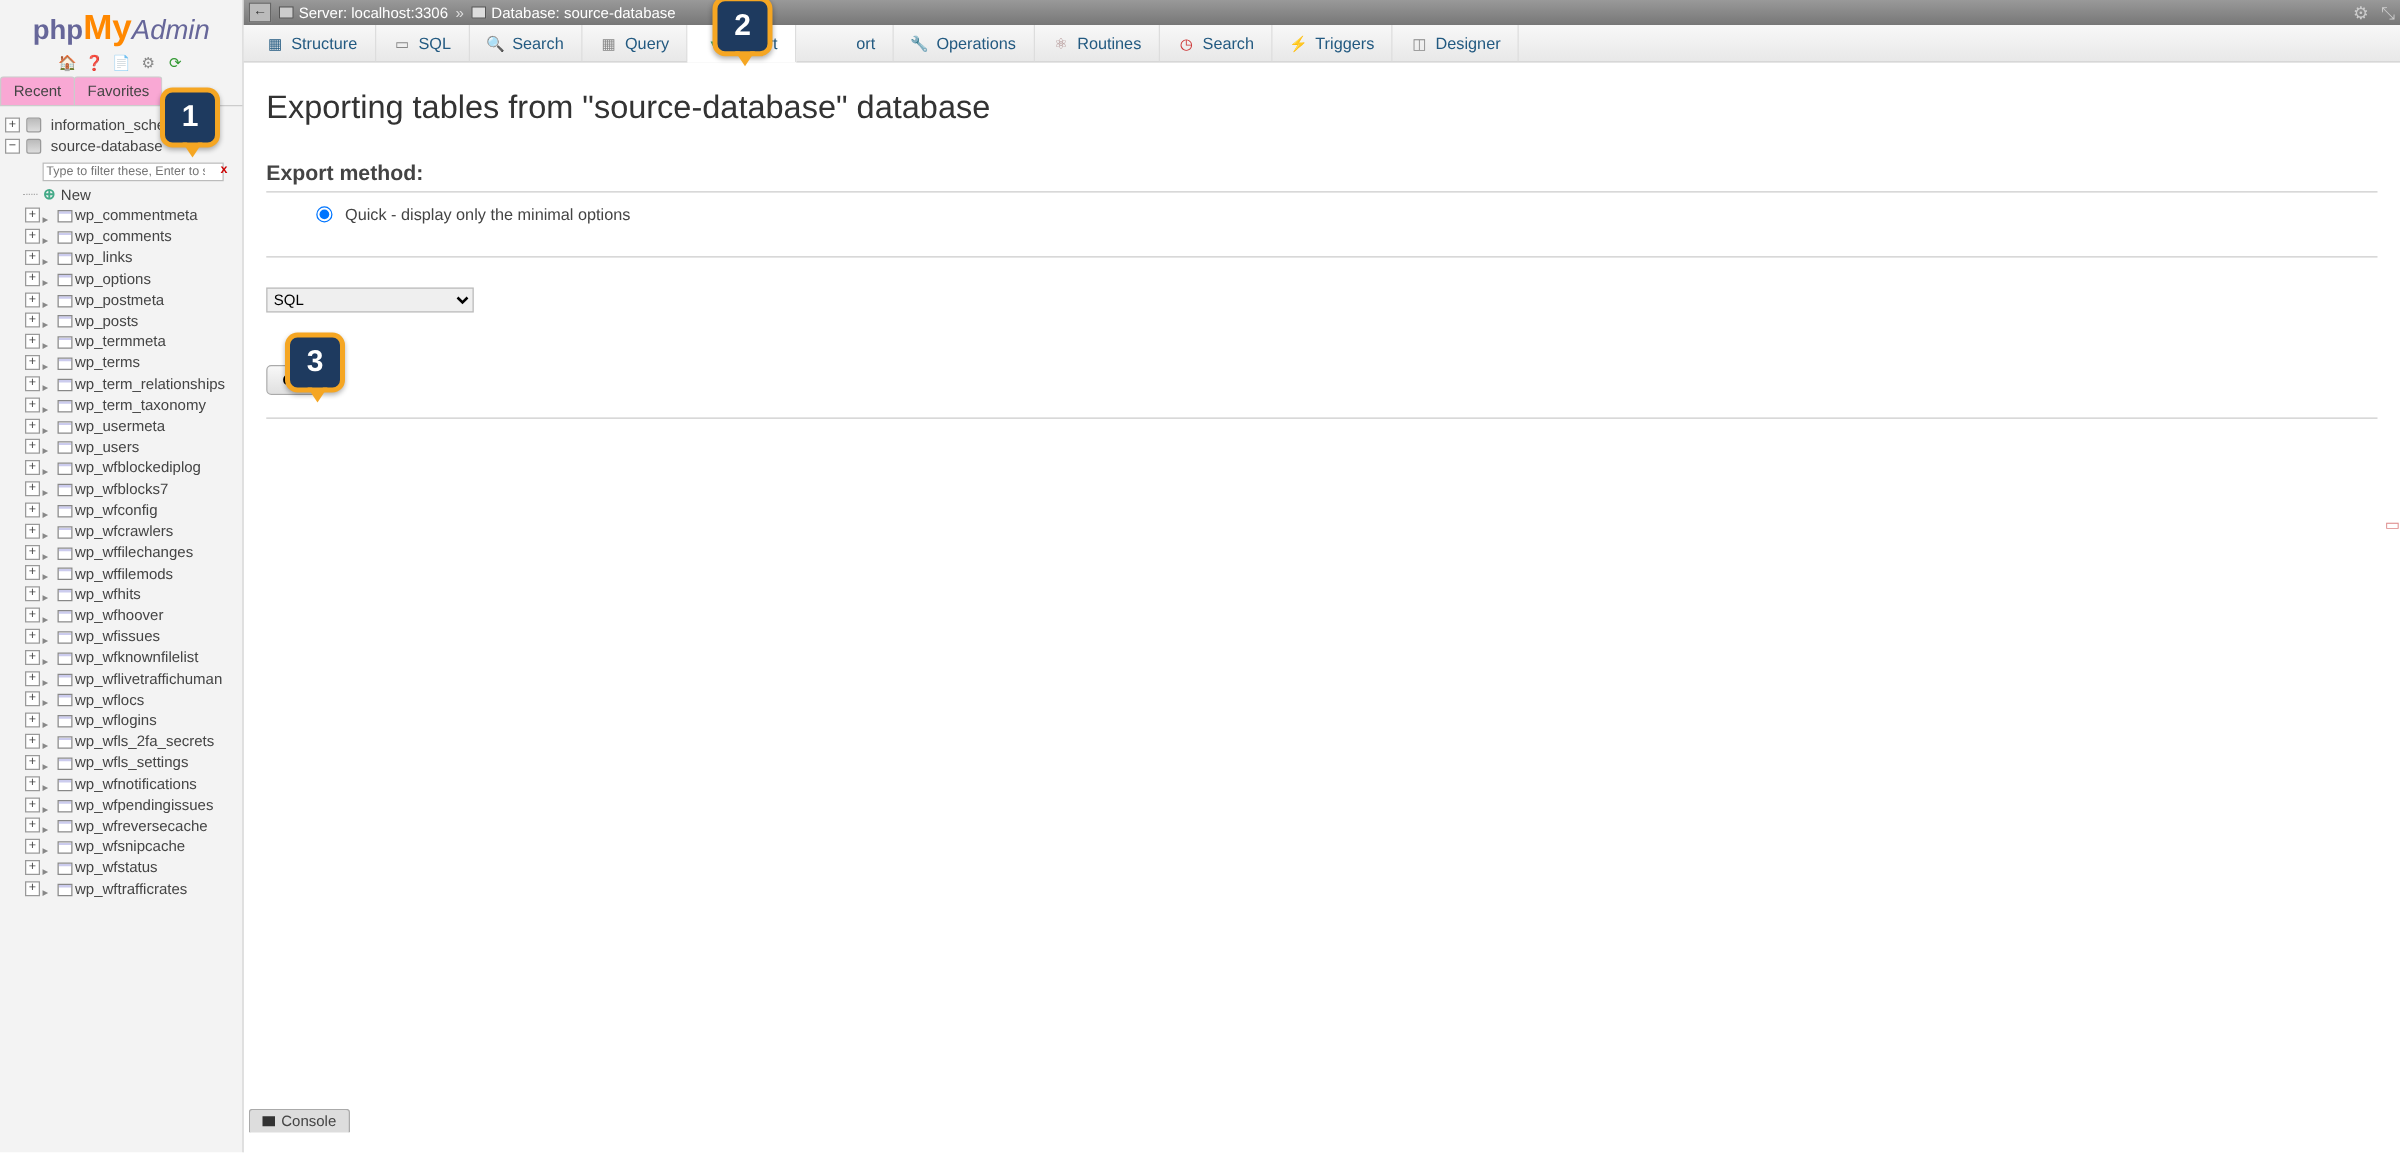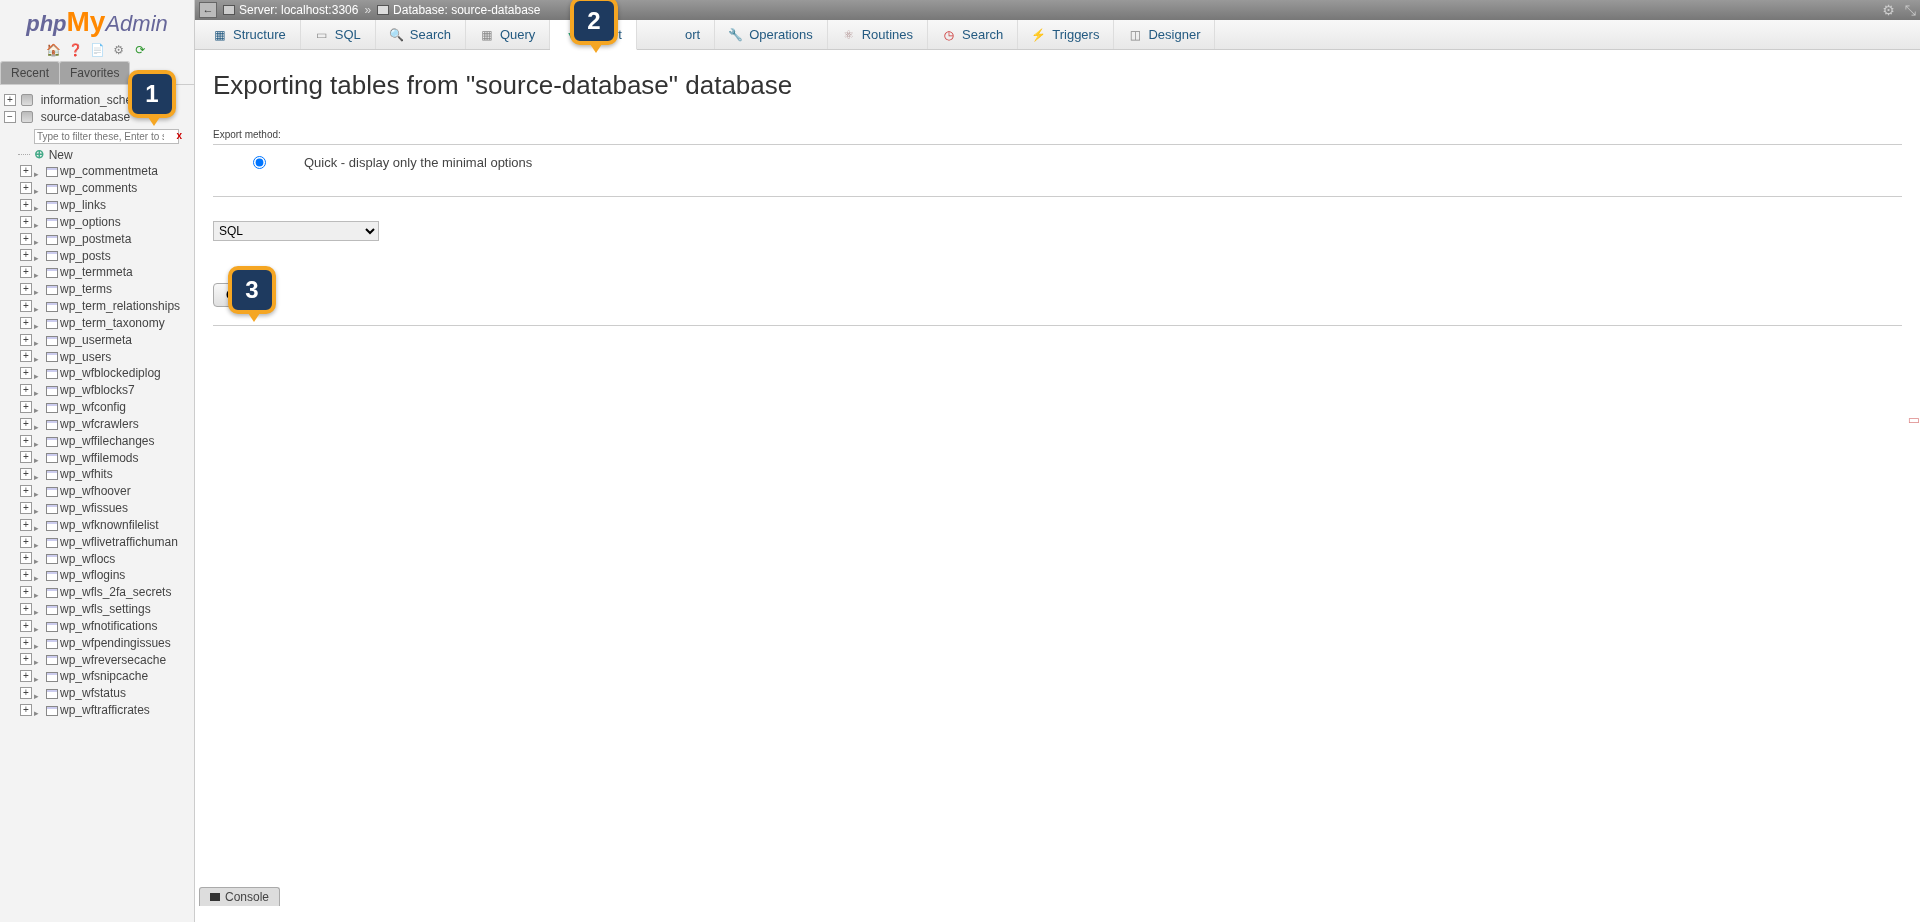--- a/index.html
+++ b/index.html
@@ -1,28 +1,28 @@
 <!DOCTYPE html>
 <html><head>
 <meta charset="utf-8">
 <style>
 * { box-sizing: border-box; margin: 0; padding: 0; }
 body { font-family: sans-serif; font-size: 13px; color: #444; background: #fff; overflow: hidden; width: 1920px; height: 922px; position: relative; }
 
 
 .left-panel { position: absolute; left: 0; top: 0; width: 195px; height: 922px; background: #f3f3f3; border-right: 1px solid #ccc; }
 .logo { text-align: center; padding: 6px 0 2px; font-family: sans-serif; }
-.logo .php { color: #666699; font-style: italic; font-weight: bold; font-size: 22px; }
+.logo .php { color: #666699; font-weight: bold; font-size: 22px; }
 .logo .my { color: #ff8800; font-weight: bold; font-size: 28px; }
 .logo .admin { color: #666699; font-style: italic; font-size: 22px; }
 .icon-row { text-align: center; padding: 2px 0 4px; }
 .icon-row span { display: inline-block; width: 14px; height: 14px; margin: 0 2px; font-size: 12px; cursor: pointer; }
 
 .panel-tabs { display: flex; border-bottom: 1px solid #ccc; margin: 0; }
-.panel-tab { padding: 4px 10px; font-size: 12px; border: 1px solid #ccc; border-bottom: none; background: #a3a3a3; cursor: pointer; border-radius: 3px 3px 0 0; margin-right: -1px; }
+.panel-tab { padding: 4px 10px; font-size: 12px; border: 1px solid #ccc; border-bottom: none; background: #f9a8d4; cursor: pointer; border-radius: 3px 3px 0 0; margin-right: -1px; }
 
 .tree { padding: 6px 0 0 0; font-size: 12px; }
 .tree-node { position: relative; padding: 1px 0 1px 4px; white-space: nowrap; }
 .tree-expand { display: inline-block; width: 12px; height: 12px; border: 1px solid #999; background: #fff; text-align: center; line-height: 10px; font-size: 10px; margin-right: 2px; cursor: pointer; vertical-align: middle; }
 .tree-icon { display: inline-block; width: 14px; height: 12px; vertical-align: middle; margin-right: 2px; }
 .db-icon::before { content: ""; display: inline-block; width: 10px; height: 10px; background: linear-gradient(#bbb,#ddd); border-radius: 2px; border: 1px solid #999; }
 .tree-label { cursor: pointer; vertical-align: middle; }
 
 .filter-row { margin: 4px 0 2px 34px; position: relative; }
 .filter-input { width: 145px; font-size: 10px; padding: 1px 14px 1px 2px; border: 1px solid #bbb; color: #999; }
@@ -50,24 +50,24 @@
 .topbar .right-icons span { margin-left: 6px; cursor: pointer; }
 
 .tabbar { height: 30px; background: linear-gradient(#f8f8f8,#e8e8e8); border-bottom: 1px solid #ccc; display: flex; align-items: stretch; padding-left: 4px; }
 .tab { display: flex; align-items: center; padding: 0 14px; border-right: 1px solid #ddd; color: #235a81; font-size: 13px; cursor: pointer; }
 .tab.active { background: #fff; border-bottom: 1px solid #fff; margin-bottom: -1px; color: #235a81; }
 .tab .tab-icon { width: 14px; height: 14px; margin-right: 6px; display: inline-flex; align-items: center; justify-content: center; font-size: 12px; }
 
 .content { padding: 20px 18px; position: relative; }
 h2.page-title { font-size: 26px; font-weight: normal; color: #333; margin-bottom: 28px; }
 
-.section-title { font-weight: normal; font-size: 10px; margin-bottom: 4px; }
+.section-title { font-weight: bold; font-size: 17px; margin-bottom: 4px; }
 .section-hr { border: none; border-top: 1px solid #ccc; margin-bottom: 10px; }
 
-.radio-row { margin-left: 40px; margin-bottom: 6px; display: flex; align-items: center; gap: 28px; }
+.radio-row { margin-left: 40px; margin-bottom: 6px; display: flex; align-items: center; }
 .radio-row input { margin-right: 10px; }
 .radio-row label { cursor: pointer; }
 
 .format-section { margin-top: 26px; }
 .format-select { margin-top: 14px; width: 166px; font-size: 12px; padding: 1px; border: 1px solid #bbb; }
 
 .go-btn { margin-top: 42px; padding: 4px 12px; font-size: 12px; font-weight: bold; background: linear-gradient(#f8f8f8,#e0e0e0); border: 1px solid #aaa; border-radius: 4px; cursor: pointer; }
 
 .bottom-hr { border: none; border-top: 1px solid #ccc; margin-top: 18px; }
 .bottom-icon { position: absolute; right: 0; top: 362px; font-size: 13px; color: #d88; cursor: pointer; }

